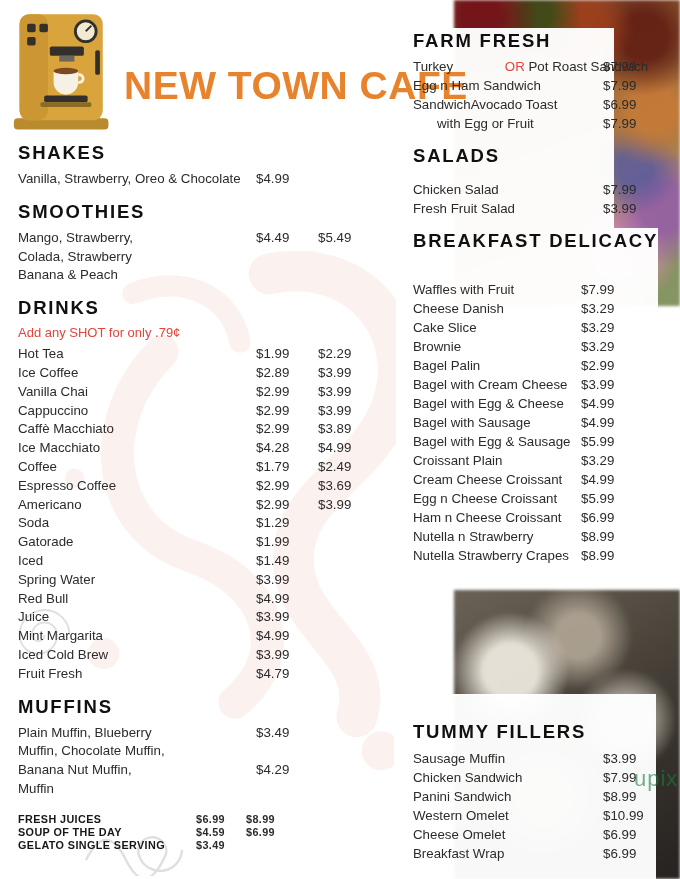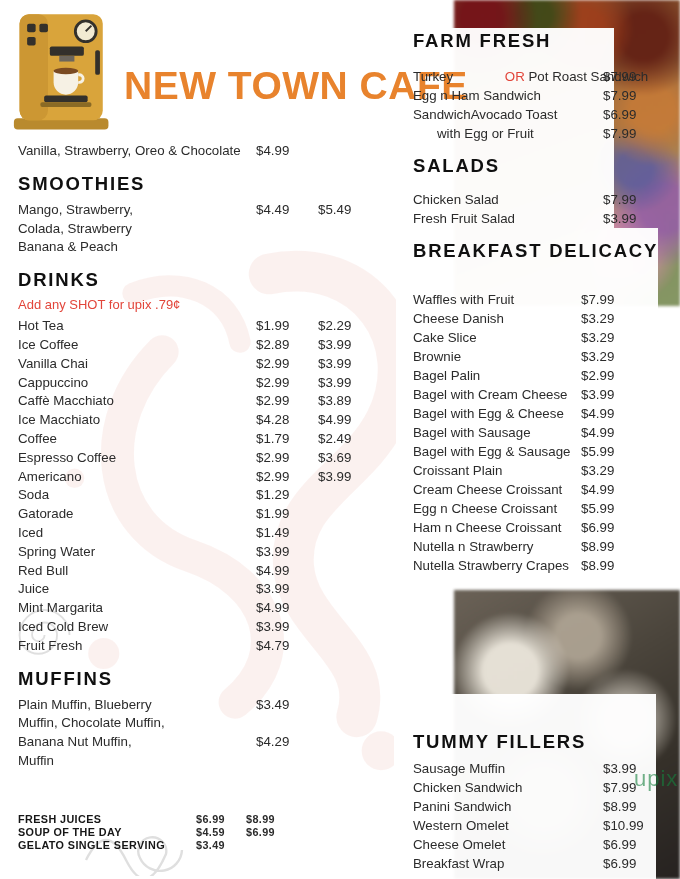--- a/index.html
+++ b/index.html
@@ -55,21 +55,21 @@
   .item-row{position:relative;font-size:13.3px;line-height:18.8px;color:#2b2b2b;}
   .col-right .item-row{line-height:19px;}
   .item-name div{white-space:nowrap;}
   .item-row.indent{padding-left:24px;}
   .price{position:absolute;top:0;font-size:13.3px;color:#2b2b2b;}
   .col-left .p1{left:238px;} .col-left .p2{left:300px;}
   .col-right .p1{left:190px;}
   .sec-breakfast .p1{left:168px;}
   .sec-salads .sec-title{margin-bottom:13px;}
   .sec-breakfast .sec-title{margin-bottom:28px;}
-  .sec-farm-fresh .sec-title{margin-bottom:15px;}
+  .sec-farm-fresh .sec-title{margin-bottom:5px;}
   .sec-tummy-fillers{margin-top:156px;}
   .hl{color:var(--red,#e2453a);margin-left:48px;}
 
   .footer-items{position:absolute;left:18px;top:813px;width:310px;z-index:5;}
   .footer-items .item-row{font-size:10.8px;font-weight:700;line-height:13px;letter-spacing:.4px;color:#161616;}
   .footer-items .price{font-size:10.8px;font-weight:700;}
   .footer-items .p1{left:178px;} .footer-items .p2{left:228px;}
 
   .watermark{position:absolute;left:634px;top:766px;z-index:6;font-size:22px;
              color:#15803d;opacity:.6;letter-spacing:1px;}
@@ -124,20 +124,21 @@
       <path d="M70 70 c7 -1 7 9 0 8" fill="none" stroke="#f6f1e4" stroke-width="3"></path>
     </g>
     <rect x="34" y="92" width="46" height="7" rx="2" fill="#33302b"></rect>
     <rect x="30" y="99" width="54" height="5" rx="2" fill="#8a6a25"></rect>
   </svg>
 
   <h1 class="title">NEW TOWN CAFE</h1>
 
   <div class="col col-left" id="col-left">
       <section class="menu-section sec-shakes">
+        <h2 class="sec-title">SHAKES</h2>
         <div class="item-row">
           <div class="item-name">
             <div>Vanilla, Strawberry, Oreo &amp; Chocolate</div>
           </div>
           <span class="price p1">$4.99</span>
         </div>
       </section>
       <section class="menu-section sec-smoothies">
         <h2 class="sec-title">SMOOTHIES</h2>
         <div class="item-row">
@@ -145,21 +146,21 @@
             <div>Mango, Strawberry,</div>
             <div>Colada, Strawberry</div>
             <div>Banana &amp; Peach</div>
           </div>
           <span class="price p1">$4.49</span>
           <span class="price p2">$5.49</span>
         </div>
       </section>
       <section class="menu-section sec-drinks">
         <h2 class="sec-title">DRINKS</h2>
-        <div class="sec-note">Add any SHOT for upix .79¢</div>
+        <div class="sec-note">Add any SHOT for only .79¢</div>
         <div class="item-row">
           <div class="item-name">
             <div>Hot Tea</div>
           </div>
           <span class="price p1">$1.99</span>
           <span class="price p2">$2.29</span>
         </div>
         <div class="item-row">
           <div class="item-name">
             <div>Ice Coffee</div>

